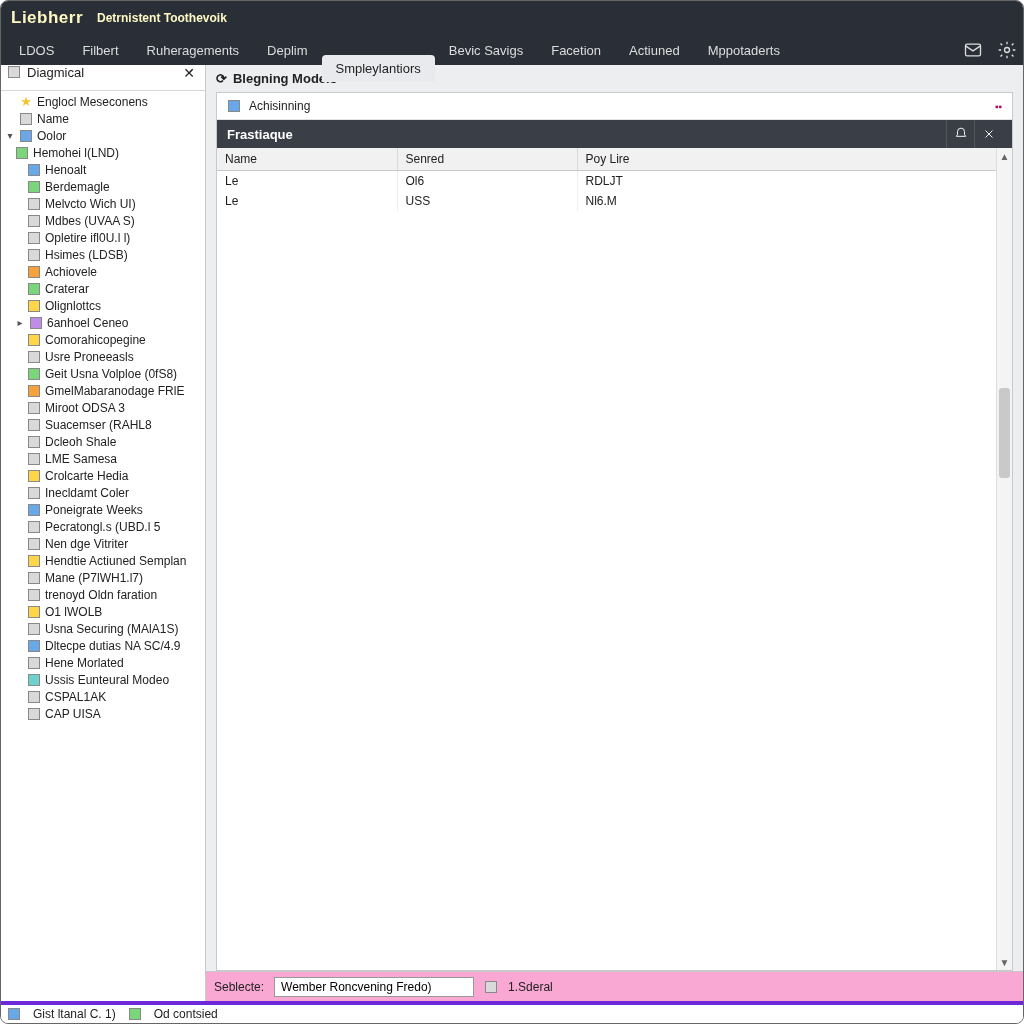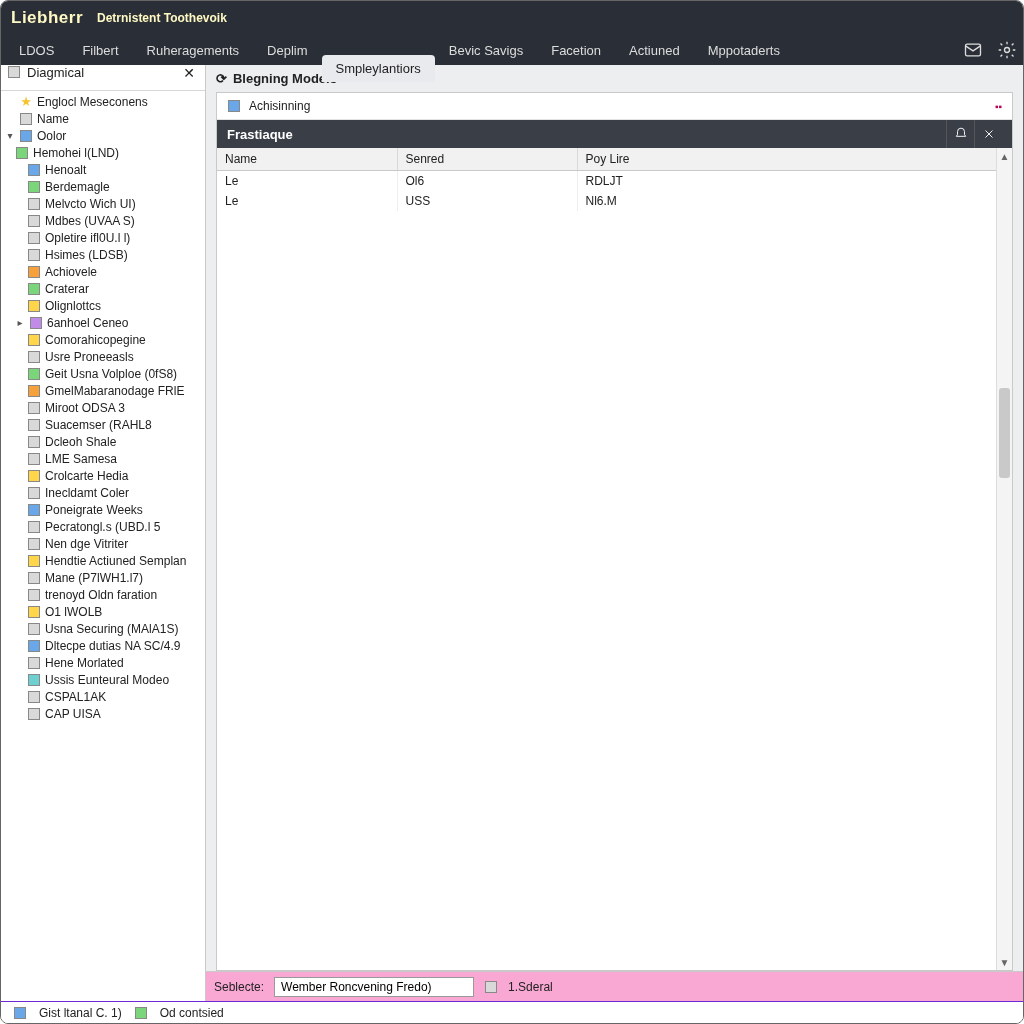--- a/index.html
+++ b/index.html
@@ -53,21 +53,21 @@
 table.g { width:100%; border-collapse:collapse; }
 table.g th { background:#f1f1f1; text-align:left; font-weight:400; font-size:12px; padding:4px 8px; border-bottom:1px solid #c9c9c9; border-right:1px solid #d8d8d8; }
 table.g td { font-size:12px; padding:3px 8px; border-right:1px solid #eee; }
 .vscroll { position:absolute; right:0; top:0; bottom:0; width:16px; background:#f4f4f4; border-left:1px solid #ddd;}
 .vscroll .arrow { height:16px; display:flex; align-items:center; justify-content:center; color:#666; font-size:10px;}
 .vscroll .thumb { position:absolute; left:2px; right:2px; top:240px; height:90px; background:#c9c9c9; border-radius:3px;}
 
 .footer { height: 30px; border-top: 1px solid #c9c9c9; background: #f9a8d4; display: flex; align-items: center; padding: 0 8px; gap: 10px; }
 .footer input { height: 20px; border: 1px solid #999; padding: 0 6px; font-size:12px; width: 200px; }
 
-.statusbar { height: 22px; border-top: 1px solid #6d28d9; background: #fff; display: flex; align-items: center; padding: 0 12px; gap: 12px; font-size: 12px; }
+.statusbar { height: 22px; border-top: 4px solid #6d28d9; background: #fff; display: flex; align-items: center; padding: 0 6px; gap: 12px; font-size: 12px; }
 
 
 .sq { width:12px; height:12px; border:1px solid #888; display:inline-block; }
 .sq.y { background:#ffd64a;} .sq.g { background:#7bd67b;} .sq.b { background:#6aa7e8;} .sq.o { background:#f6a13c;}
 .sq.p { background:#c18be8;} .sq.gr { background:#d9d9d9;} .sq.t { background:#6ed1cf;}
 .star { color:#f4c430; font-size:13px; }
 </style>
 </head>
 <body>
 

